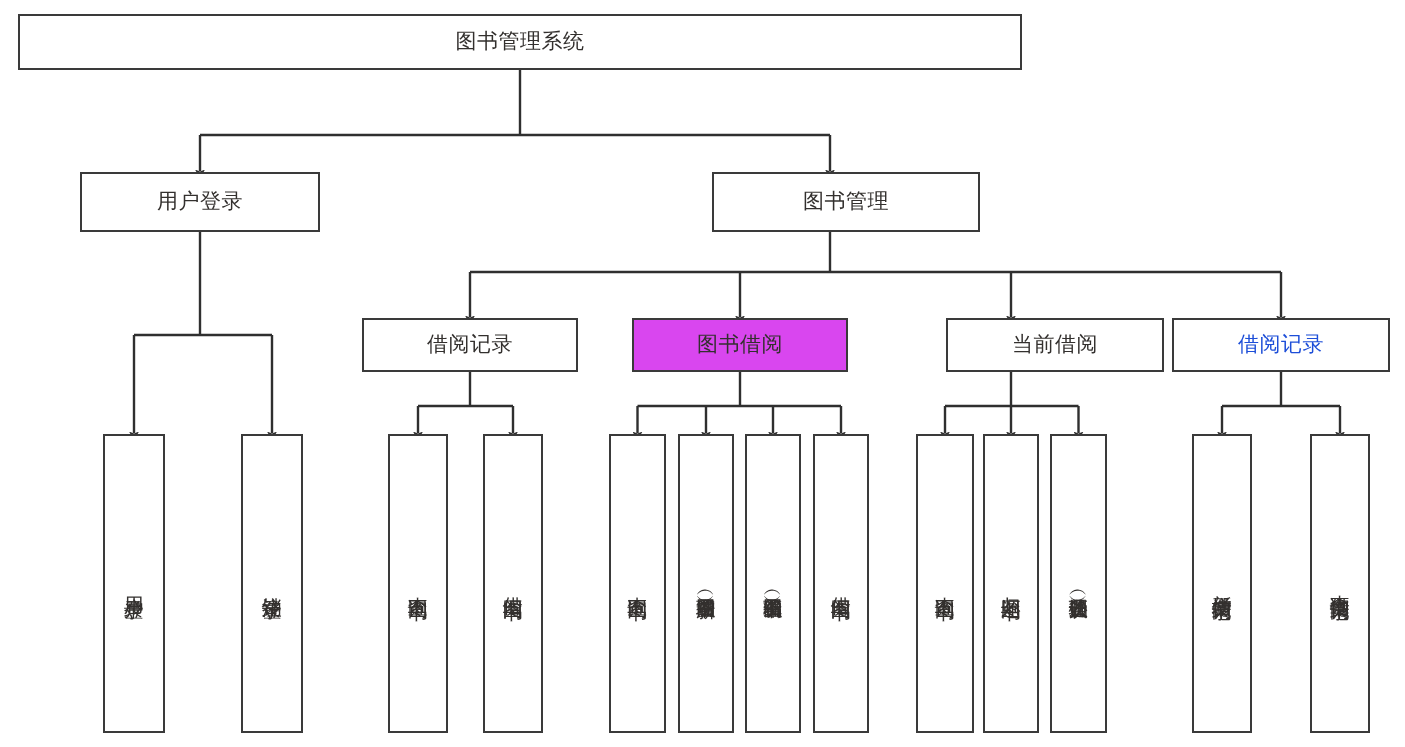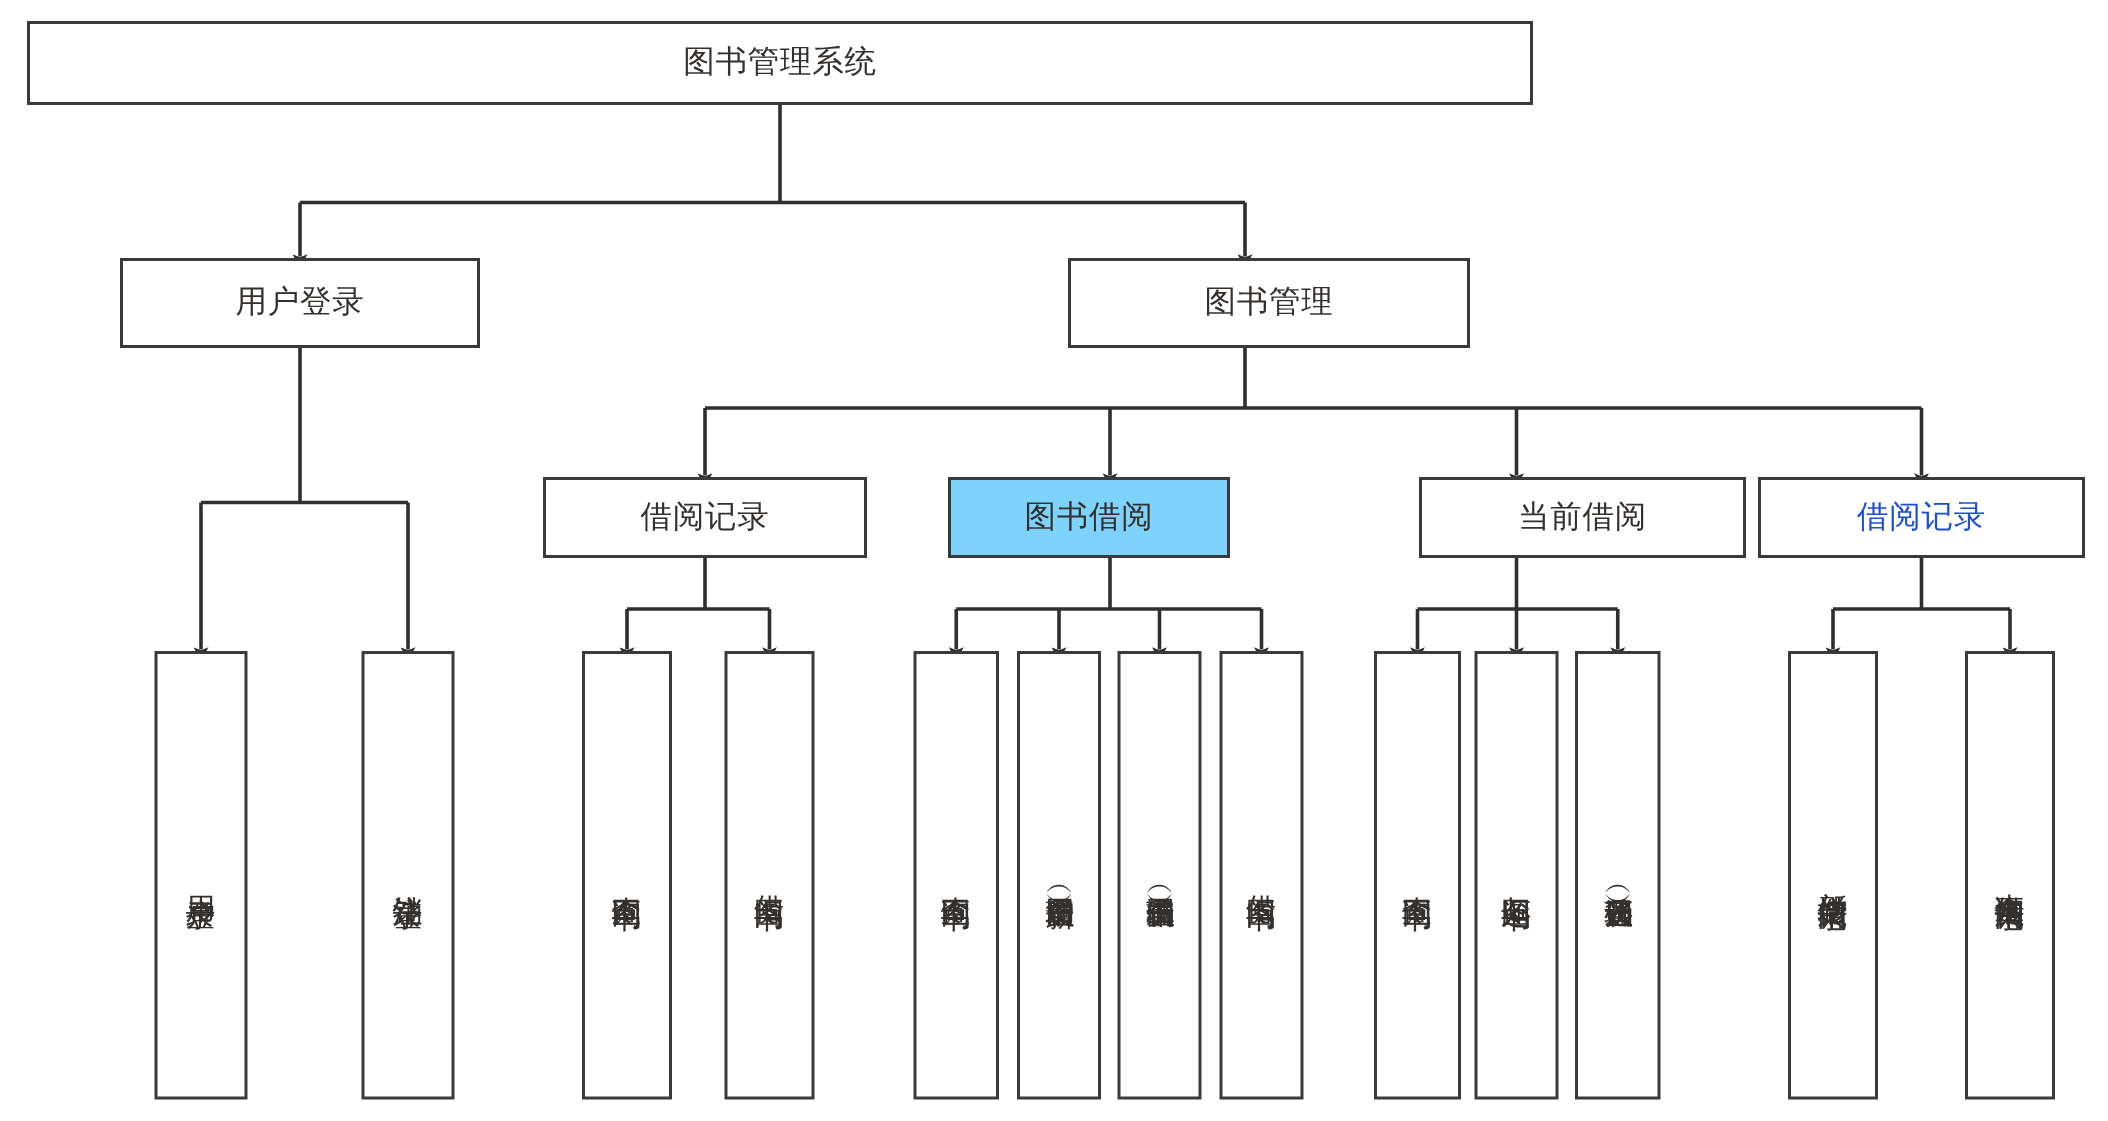--- a/index.html
+++ b/index.html
@@ -126,21 +126,21 @@
       </div>
       <div class="node horiz" style="left: 80px; top: 172px; width: 240px; height: 60px; border-color: rgb(58, 58, 58); background: rgb(255, 255, 255); color: rgb(51, 48, 46);">
         <span class="label">用户登录</span>
       </div>
       <div class="node horiz" style="left: 712px; top: 172px; width: 268px; height: 60px; border-color: rgb(58, 58, 58); background: rgb(255, 255, 255); color: rgb(51, 48, 46);">
         <span class="label">图书管理</span>
       </div>
       <div class="node horiz" style="left: 362px; top: 318px; width: 216px; height: 54px; border-color: rgb(58, 58, 58); background: rgb(255, 255, 255); color: rgb(51, 48, 46);">
         <span class="label">借阅记录</span>
       </div>
-      <div class="node horiz" style="left: 632px; top: 318px; width: 188px; height: 54px; border-color: rgb(58, 58, 58); background: #7dd3fc; color: rgb(51, 48, 46);">
+      <div class="node horiz" style="left: 632px; top: 318px; width: 216px; height: 54px; border-color: rgb(58, 58, 58); background: #d946ef; color: rgb(51, 48, 46);">
         <span class="label">图书借阅</span>
       </div>
       <div class="node horiz" style="left: 902px; top: 318px; width: 218px; height: 54px; border-color: rgb(58, 58, 58); background: rgb(255, 255, 255); color: rgb(51, 48, 46); margin-left: 44px;">
         <span class="label">当前借阅</span>
       </div>
       <div class="node horiz" style="left: 1172px; top: 318px; width: 218px; height: 54px; border-color: rgb(58, 58, 58); background: rgb(255, 255, 255); color: #1d4ed8;">
         <span class="label">借阅记录</span>
       </div>
       <div class="node vert" style="left: 103px; top: 434px; width: 62px; height: 299px; border-color: rgb(58, 58, 58); background: rgb(255, 255, 255); color: rgb(51, 48, 46);">
         <span class="label">用户登录</span>

